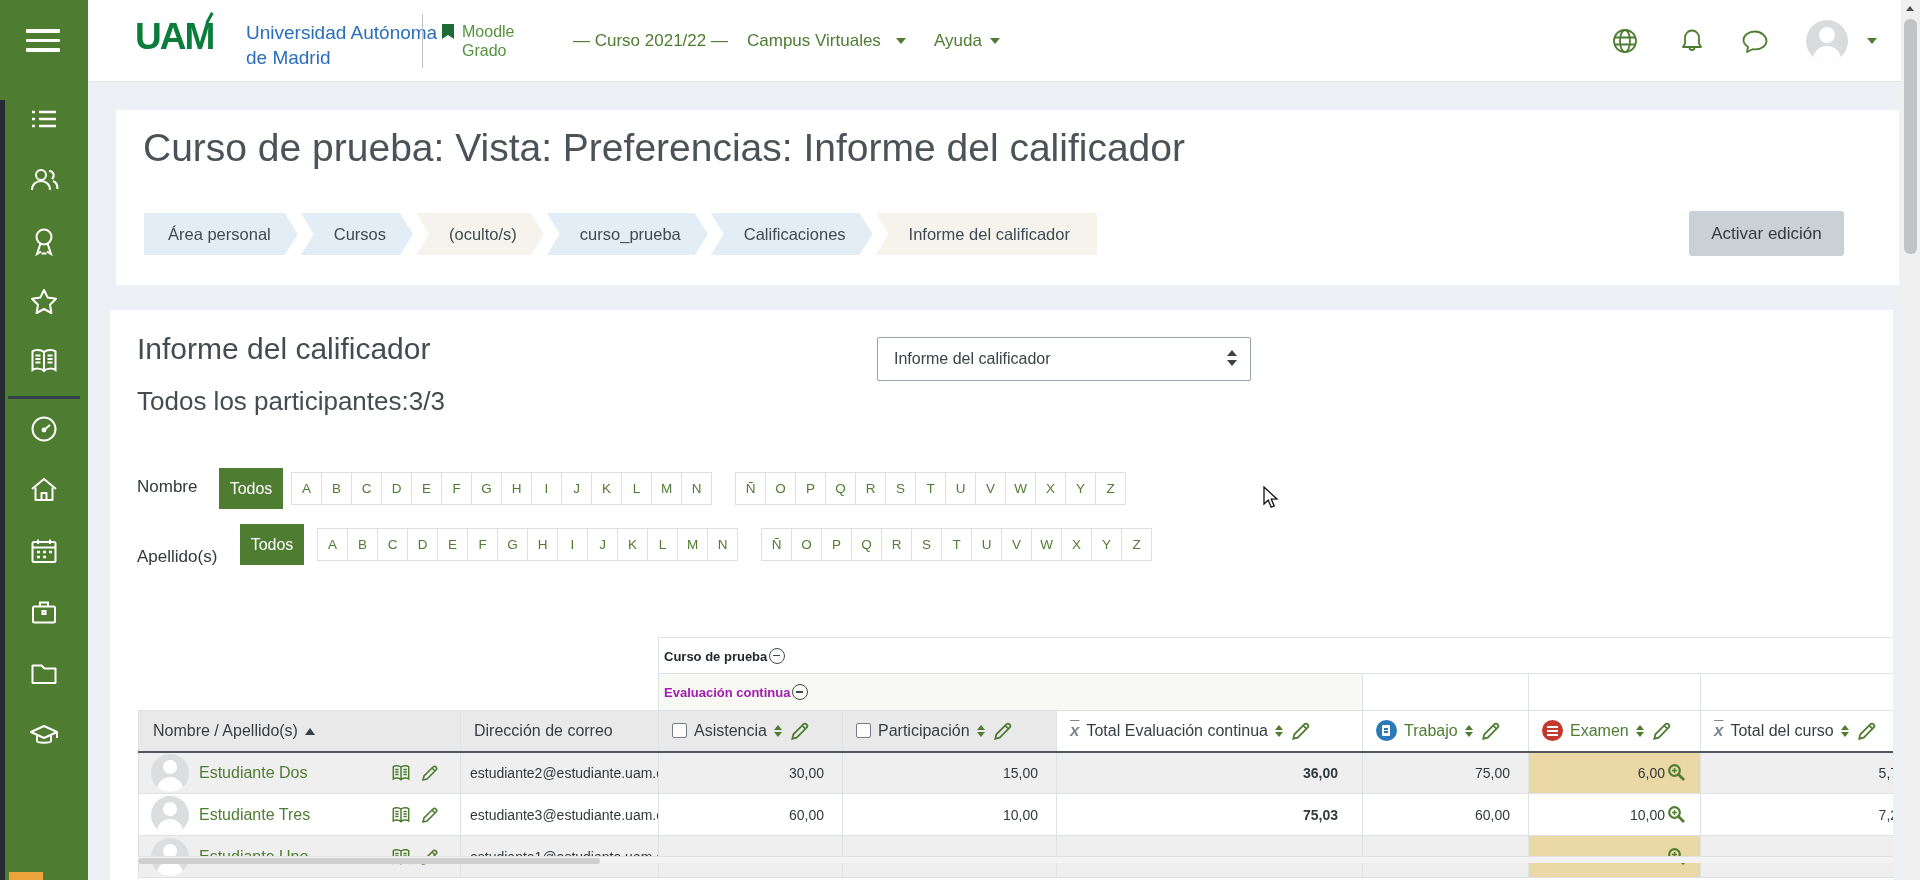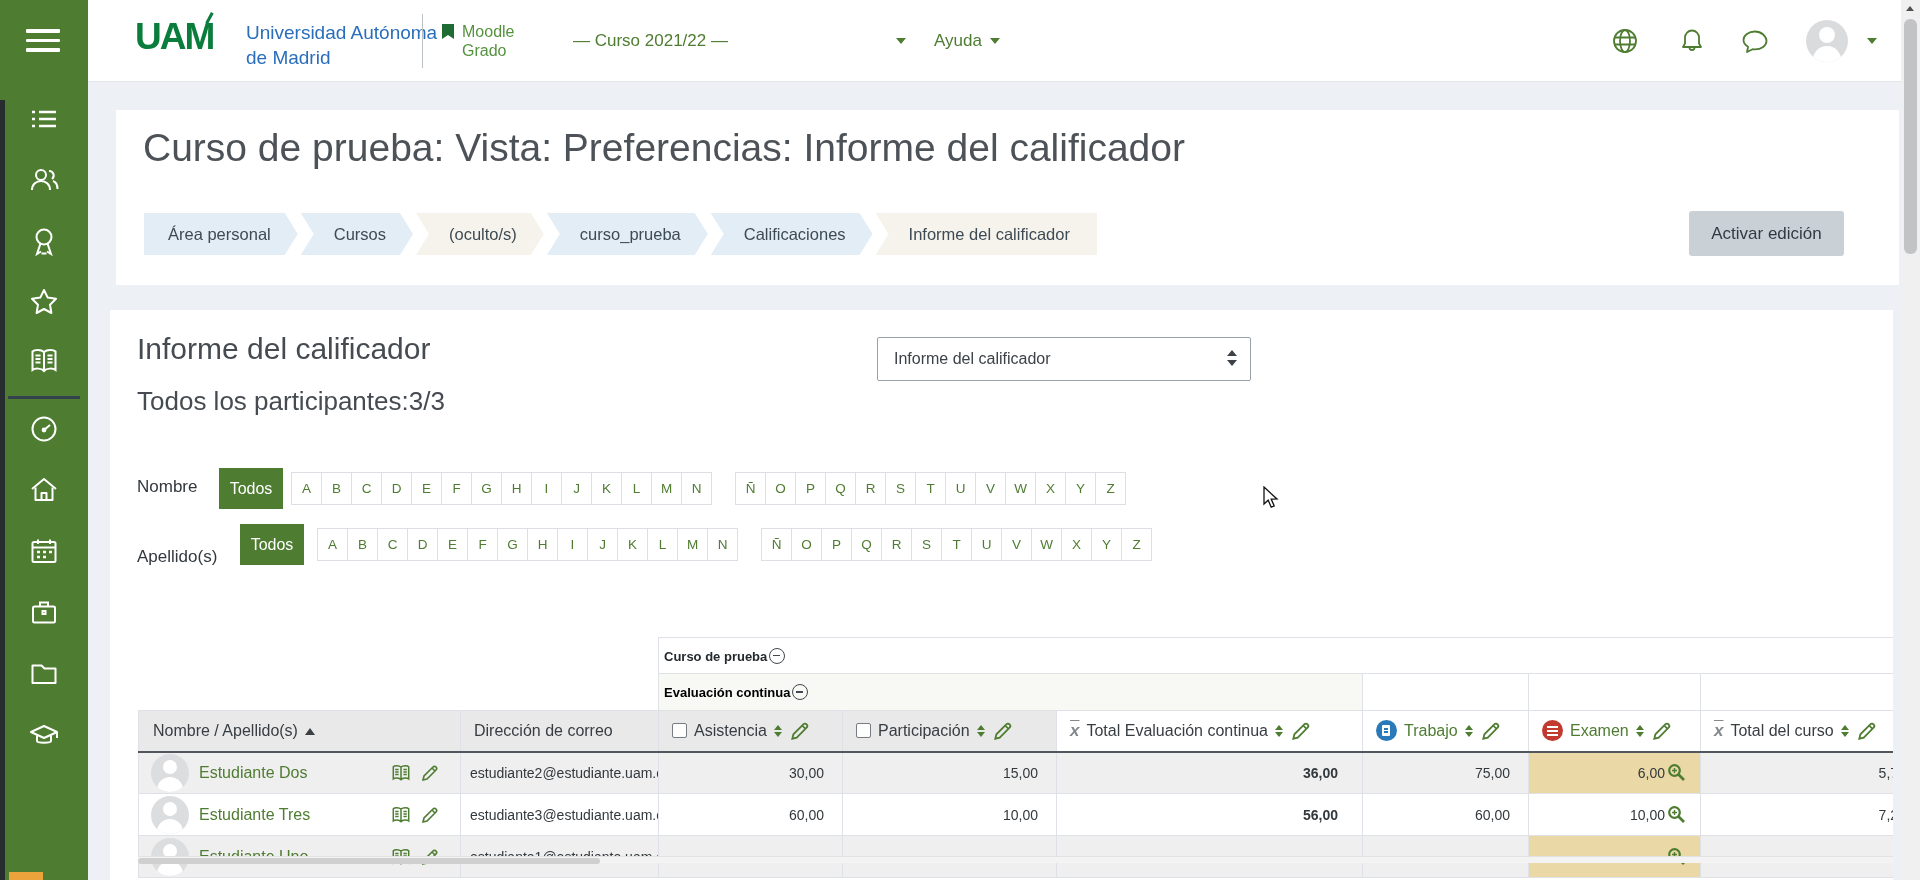--- a/index.html
+++ b/index.html
@@ -64,21 +64,21 @@
   .letter-group { position:absolute; display:flex; height:33px; }
   .letter { width:31px; height:33px; margin-left:-1px; border:1px solid #dce0e4; background:#fff; color:#4e7c31; font-size:13.5px; text-align:center; line-height:32px; cursor:pointer; }
   .letter:first-child { margin-left:0; }
 
   
   .table-wrap { left:28px; top:327px; width:1755px; height:243px; overflow:hidden; }
   table.grader { border-collapse:collapse; table-layout:fixed; width:1812px; }
   .grader td, .grader th { border:1px solid #dee2e6; font-weight:normal; overflow:hidden; white-space:nowrap; }
   td.blank { border:none; background:#fff; }
   tr.catrow td { height:36px; background:#fff; font-size:13px; font-weight:bold; color:#24292e; padding-left:5px; }
-  tr.subcatrow td { height:37px; font-size:13px; font-weight:bold; color:#000000; padding-left:5px; }
+  tr.subcatrow td { height:37px; font-size:13px; font-weight:bold; color:#a21caf; padding-left:5px; }
   td.subcat { background:#f8f8f5; }
   .minus-circle { display:inline-block; width:16px; height:16px; border:1.4px solid #43484e; border-radius:50%; position:relative; vertical-align:-3px; margin-left:2px; cursor:pointer; }
   .minus-circle::after { content:""; position:absolute; left:3px; top:6px; width:7px; height:1.6px; background:#43484e; }
   tr.headrow th { height:41px; border-bottom:2px solid #51575d; font-size:16px; color:#383d42; text-align:left; }
   th.hgray { background:#e9e9e9; }
   th.hwhite { background:#fff; }
   .hflex { display:flex; align-items:center; gap:7px; padding-left:13px; }
   .hname { padding-left:14px; }
   .asc-tri { display:inline-block; width:0; height:0; border-left:5.5px solid transparent; border-right:5.5px solid transparent; border-bottom:7px solid #3a3f44; margin-left:7px; vertical-align:1px; }
   .green-link { color:#4e7c31; cursor:pointer; }
@@ -214,20 +214,21 @@
     <svg width="16" height="24" viewBox="0 0 16 24">
         <path d="M2 2h12v15l-6-4-6 4z" fill="#1e6b33"></path>
       </svg>
     </div>
   <div class="abs moodle-name">
     <div>Moodle</div>
     <div>Grado</div>
   </div>
 
   <div class="abs nav-text" style="left:485px">— Curso 2021/22 —</div>
+  <div class="abs nav-text" style="left:659px">Campus Virtuales</div>
   <div class="abs nav-caret" style="left:808px"></div>
   <div class="abs nav-text" style="left:846px">Ayuda</div>
   <div class="abs nav-caret" style="left:902px"></div>
 
   <div class="abs nav-icon" style="left:1522px">
     <svg width="30" height="30" viewBox="0 0 30 30" stroke="#4e7c31" stroke-width="1.8" fill="none">
         <circle cx="15" cy="15" r="11"></circle>
         <ellipse cx="15" cy="15" rx="5" ry="11"></ellipse>
         <path d="M4.5 11.5h21M4.5 18.5h21"></path>
       </svg>
@@ -507,21 +508,21 @@
                   </svg>
               <svg width="20" height="20" viewBox="0 0 20 20" stroke="#4e7c31" stroke-width="1.6" fill="none">
                     <path d="M3 17l1-4 9-9a1.8 1.8 0 0 1 3 3l-9 9zM12 5l3 3"></path>
                   </svg>
             </span>
               </div>
             </td>
           <td class="emailcell">estudiante3@estudiante.uam.es</td>
           <td class="num">60,00</td>
           <td class="num">10,00</td>
-          <td class="totalec">56,00</td>
+          <td class="totalec">75,03</td>
           <td class="num">60,00</td>
           <td class="examen-cell">
               <div class="exwrap">
             <span>10,00</span>
             <svg width="19" height="19" viewBox="0 0 19 19">
                   <circle cx="7.5" cy="7.5" r="5.3" stroke="#4e7c31" stroke-width="2.2" fill="none"></circle>
                   <path d="M11.5 11.5 17 17" stroke="#4e7c31" stroke-width="2.6"></path>
                   <path d="M5 7.5h5M7.5 5v5" stroke="#4e7c31" stroke-width="1.4"></path>
                 </svg>
               </div>

